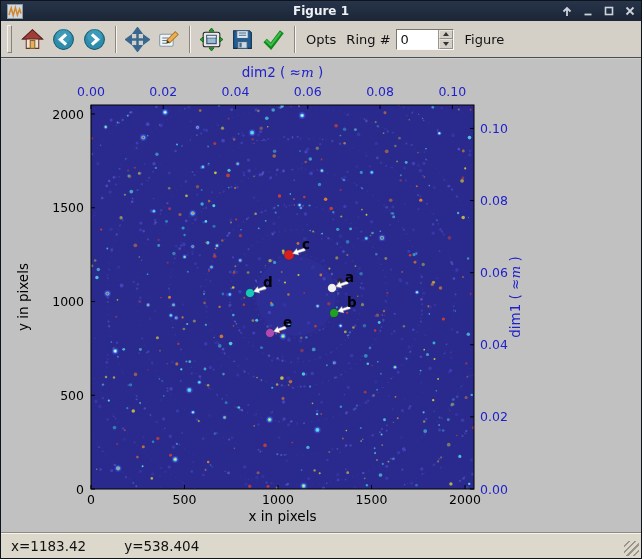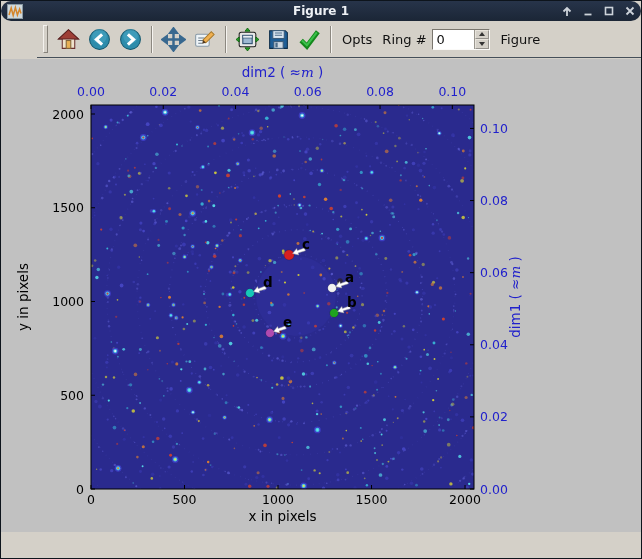--- a/index.html
+++ b/index.html
@@ -5,35 +5,35 @@
   * { box-sizing: border-box; }
   body { margin: 0; background: #666; font-family: "DejaVu Sans", sans-serif; }
   .window {
     position: relative; width: 642px; height: 559px;
     border: 1px solid #0d141c; background: #d4d0c8; overflow: hidden;
   }
   
   .titlebar {
     position: absolute; top: 0; left: 0; right: 0; height: 20px;
     background: linear-gradient(#27344a, #1b2636);
-    display: flex; align-items: center; padding: 0 4px; border-radius: 10px;
+    display: flex; align-items: center; padding: 0 4px;
   }
   .win-icon { width: 16px; height: 15px; display: inline-flex; margin-left: 2px; }
   .titlebar .title {
     position: absolute; left: 0; right: 0; text-align: center;
     color: #eef1f5; font-size: 12px; font-weight: bold; line-height: 20px;
     pointer-events: none;
   }
   .win-controls { margin-left: auto; display: flex; gap: 7px; align-items: center; z-index: 2; }
   .wc { background: none; border: none; padding: 0; width: 14px; height: 14px; cursor: pointer; display: inline-flex; }
   
   .toolbar {
     position: absolute; top: 20px; left: 0; right: 0; height: 37px;
     background: #d4d0c8; border-bottom: 1px solid #46505a;
-    display: flex; align-items: center; padding: 0 4px; margin-left: 36px;
+    display: flex; align-items: center; padding: 0 4px;
   }
   .thandle { width: 5px; height: 28px; border: 1px solid; border-color: #f4f2ee #86827a #86827a #f4f2ee; margin: 0 5px 0 2px; background: #d4d0c8; }
   .tool { width: 31px; height: 31px; background: none; border: 1px solid transparent; padding: 2px; cursor: pointer; display: inline-flex; align-items: center; justify-content: center; }
   .tool svg { width: 25px; height: 25px; }
   .sep { width: 2px; height: 27px; margin: 0 5px; border-left: 1px solid #8c8880; border-right: 1px solid #f6f4f0; }
   .tlabel { font-size: 13px; color: #111; padding: 0 5px; white-space: nowrap; }
   .tlabel.btn { cursor: pointer; }
   .spin { display: inline-flex; width: 58px; height: 21px; background: #fff; border: 1px solid; border-color: #7a766e #fbfaf8 #fbfaf8 #7a766e; box-shadow: inset 1px 1px 0 #b8b4ac; }
   .spin input { flex: 1; min-width: 0; border: none; outline: none; font: 13px "DejaVu Sans", sans-serif; padding: 0 0 0 4px; background: #fff; color: #111; }
   .spinbtns { width: 15px; display: flex; flex-direction: column; border-left: 1px solid #9a968e; }
@@ -1497,14 +1497,19 @@
         <text x="479" y="218.16197183098592" text-anchor="start" fill="#2121cc" font-size="12.5" font-family="&quot;DejaVu Sans&quot;, sans-serif">0.06</text>
         <text x="479" y="146.04929577464787" text-anchor="start" fill="#2121cc" font-size="12.5" font-family="&quot;DejaVu Sans&quot;, sans-serif">0.08</text>
         <text x="479" y="73.93661971830983" text-anchor="start" fill="#2121cc" font-size="12.5" font-family="&quot;DejaVu Sans&quot;, sans-serif">0.10</text>
         <text x="281.5" y="462" text-anchor="middle" fill="#000" font-size="13.5" font-family="&quot;DejaVu Sans&quot;, sans-serif">x in pixels</text>
         <text x="0" y="0" text-anchor="middle" fill="#000" font-size="13.5" font-family="&quot;DejaVu Sans&quot;, sans-serif" transform="translate(27,238) rotate(-90)">y in pixels</text>
         <text x="281.5" y="18" text-anchor="middle" fill="#2121cc" font-size="13.5" font-family="&quot;DejaVu Sans&quot;, sans-serif"><tspan>dim2 ( ≈</tspan><tspan font-style="italic" font-family="&quot;DejaVu Serif&quot;, serif">m</tspan><tspan> )</tspan></text>
         <text text-anchor="middle" fill="#2121cc" font-size="13.5" font-family="&quot;DejaVu Sans&quot;, sans-serif" transform="translate(519,238) rotate(-90)"><tspan>dim1 ( ≈</tspan><tspan font-style="italic" font-family="&quot;DejaVu Serif&quot;, serif">m</tspan><tspan> )</tspan></text>
       </svg>
   </div>
 
+  <div class="statusbar">
+    <span>x=1183.42</span>
+    <span class="ycoord">y=538.404</span>
+    <div class="grip"></div>
+  </div>
 
 </div>
 
 </body></html>

